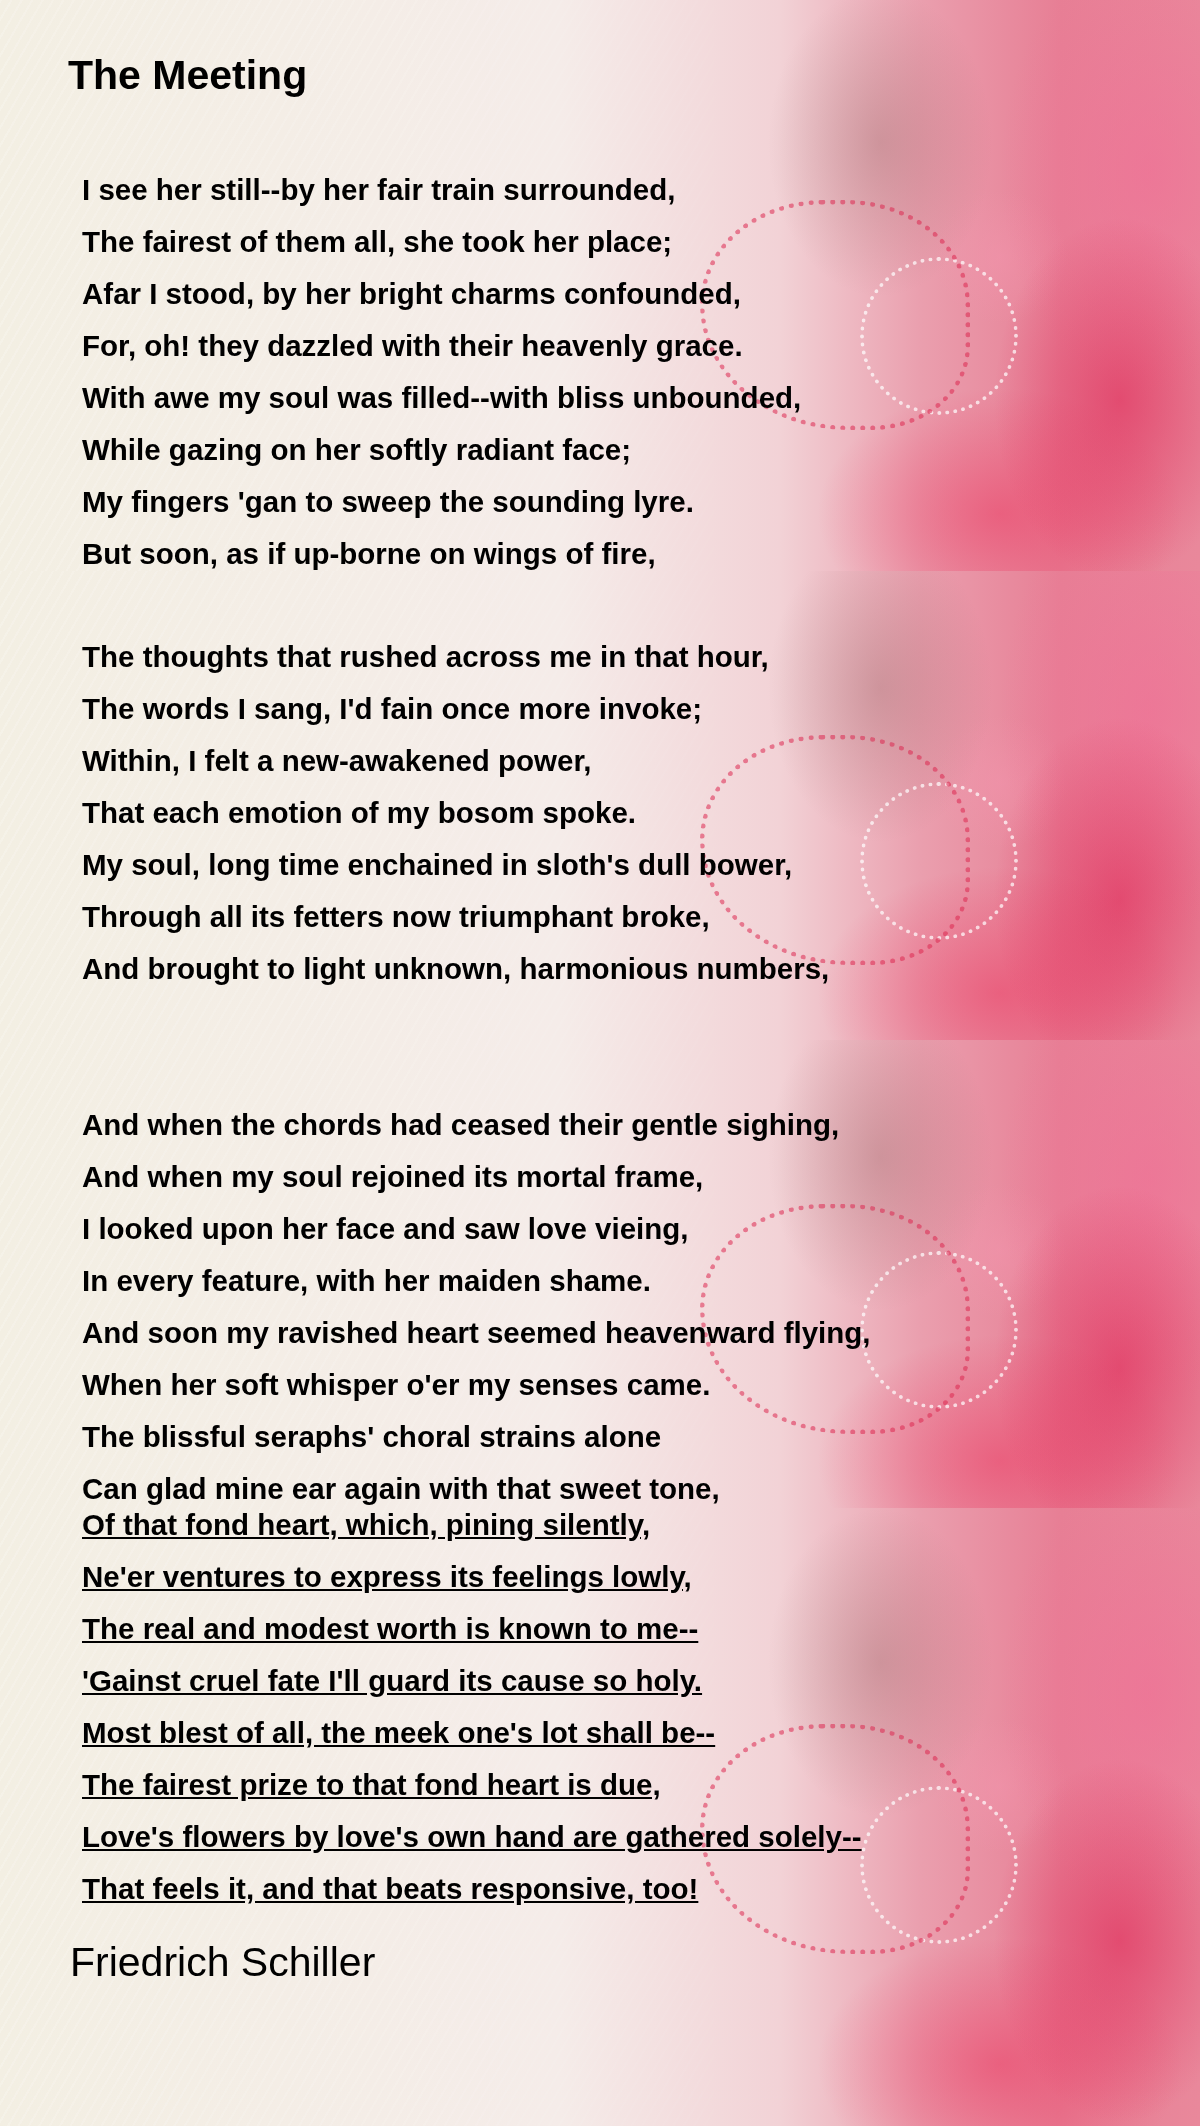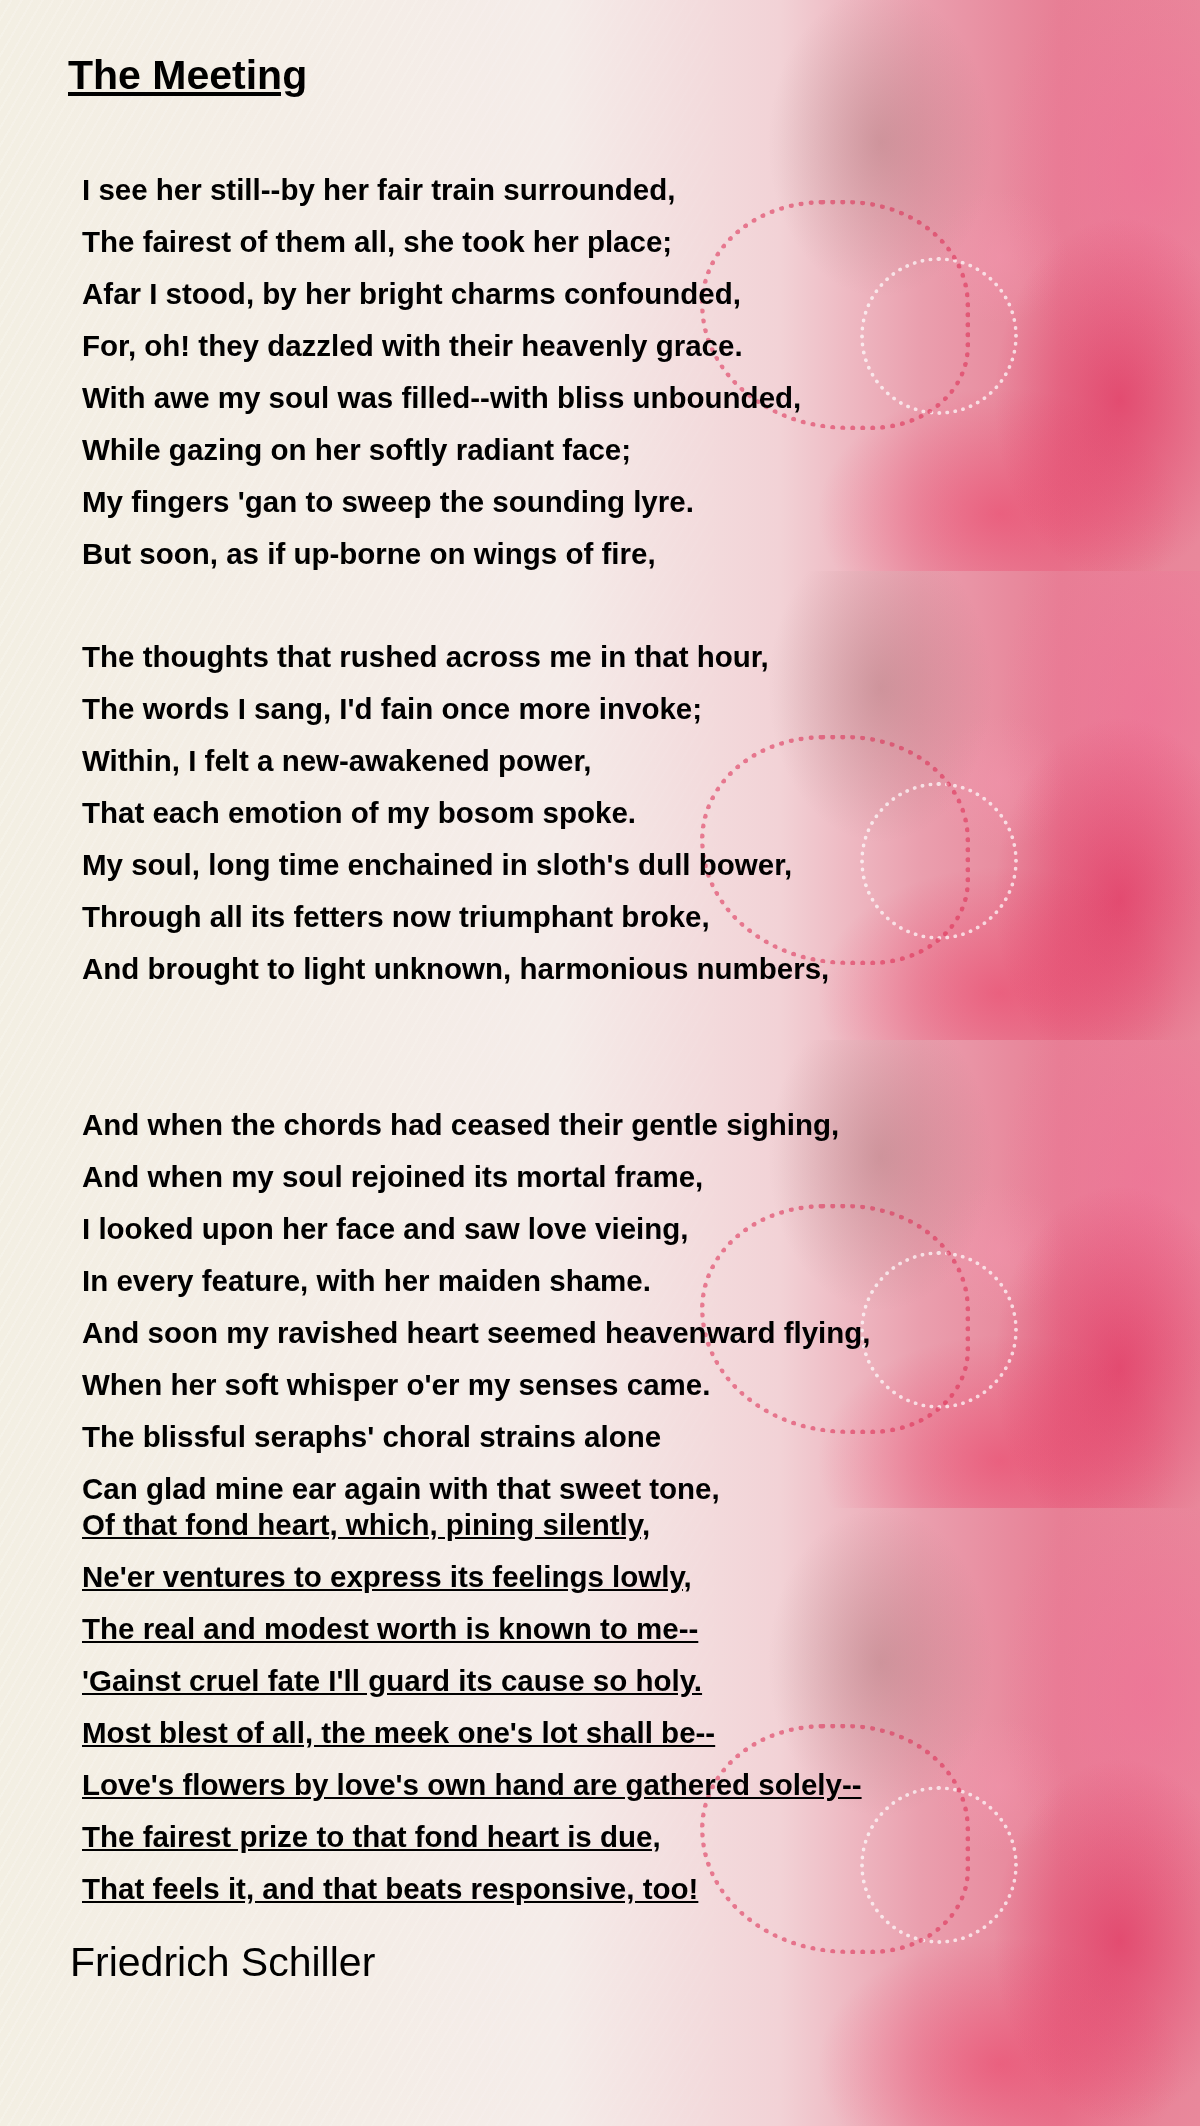--- a/index.html
+++ b/index.html
@@ -32,21 +32,21 @@
     border: 4px dotted rgba(255,255,255,0.7);
   }
   .dots {
     position: absolute; left: 700px; top: 35%; width: 260px; height: 220px;
     border: 5px dotted rgba(220,40,80,0.55); border-radius: 50% 50% 40% 60%;
   }
 
   .content { position: absolute; left: 0; top: 0; width: 1200px; height: 2126px; }
   .title {
     position: absolute; left: 68px; top: 52px; margin: 0;
-    font-size: 41px; font-weight: bold; letter-spacing: 0; text-decoration: underline;
+    font-size: 41px; font-weight: bold; letter-spacing: 0;
   }
   .stanza { position: absolute; left: 68px; margin: 14px; padding: 0; list-style: none; }
   .line {
     font-size: 29.5px; font-weight: bold; line-height: 52px; height: 52px; white-space: nowrap;
   }
   .author {
     position: absolute; left: 70px; top: 1939px;
     font-size: 41px; font-weight: normal;
   }
 </style>
@@ -104,19 +104,19 @@
     <li class="line">The blissful seraphs' choral strains alone</li>
     <li class="line">Can glad mine ear again with that sweet tone,</li>
   </ul>
 
   <ul class="stanza" style="top:1485px;text-decoration:underline;">
     <li class="line">Of that fond heart, which, pining silently,</li>
     <li class="line">Ne'er ventures to express its feelings lowly,</li>
     <li class="line">The real and modest worth is known to me--</li>
     <li class="line">'Gainst cruel fate I'll guard its cause so holy.</li>
     <li class="line">Most blest of all, the meek one's lot shall be--</li>
+    <li class="line">The fairest prize to that fond heart is due,</li>
     <li class="line">Love's flowers by love's own hand are gathered solely--</li>
-    <li class="line">The fairest prize to that fond heart is due,</li>
     <li class="line">That feels it, and that beats responsive, too!</li>
   </ul>
 
   <div class="author">Friedrich Schiller</div>
 </div>
 
 </body></html>

